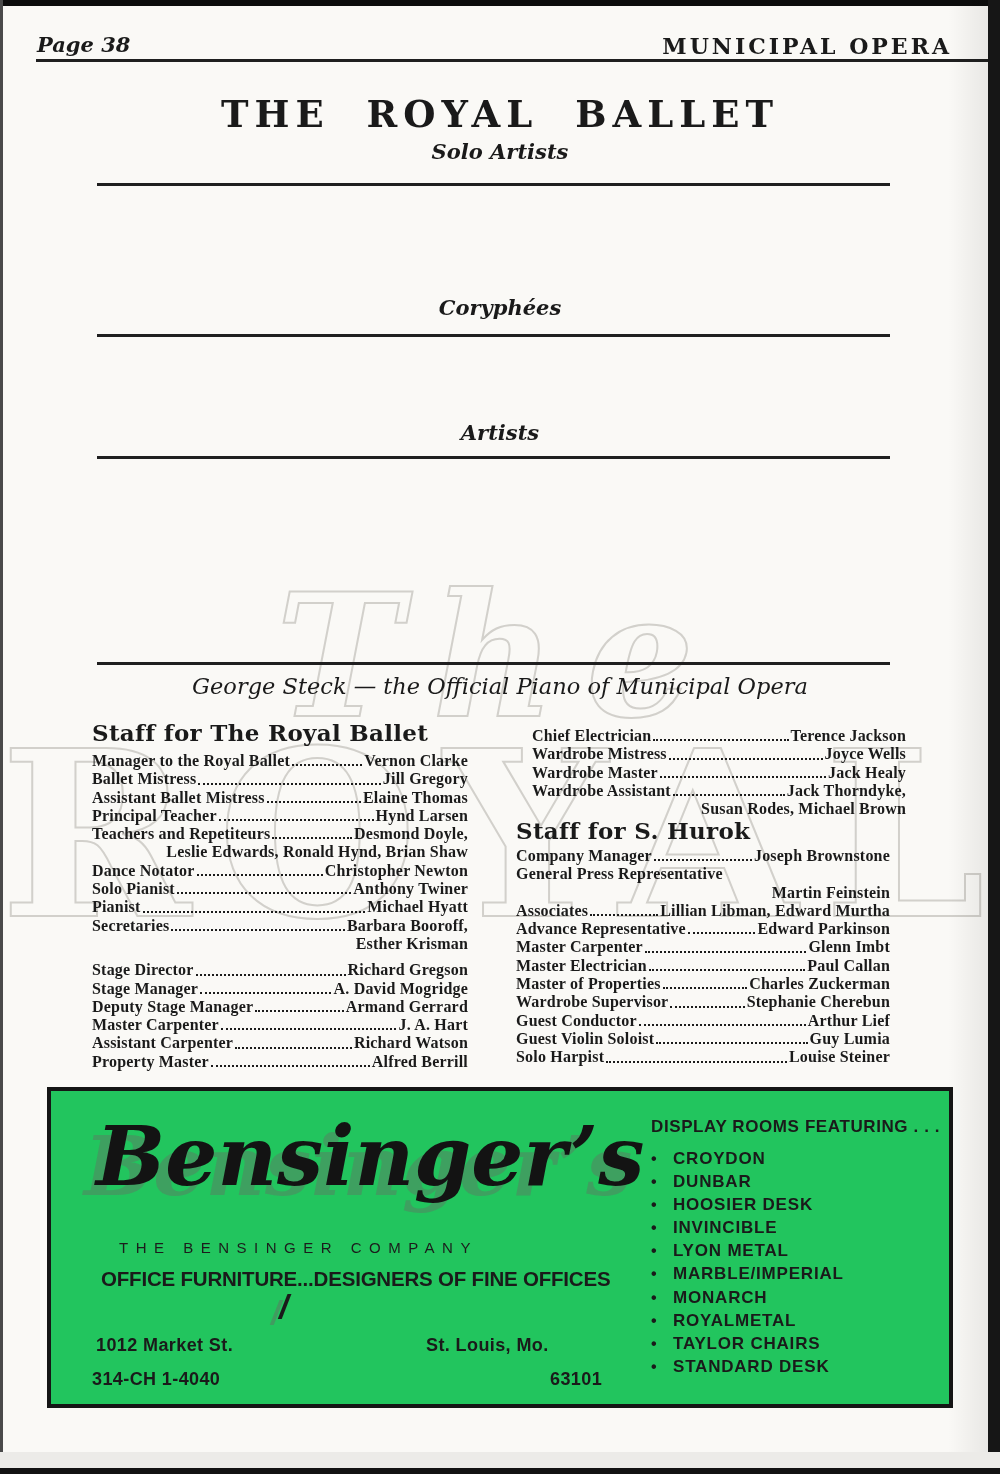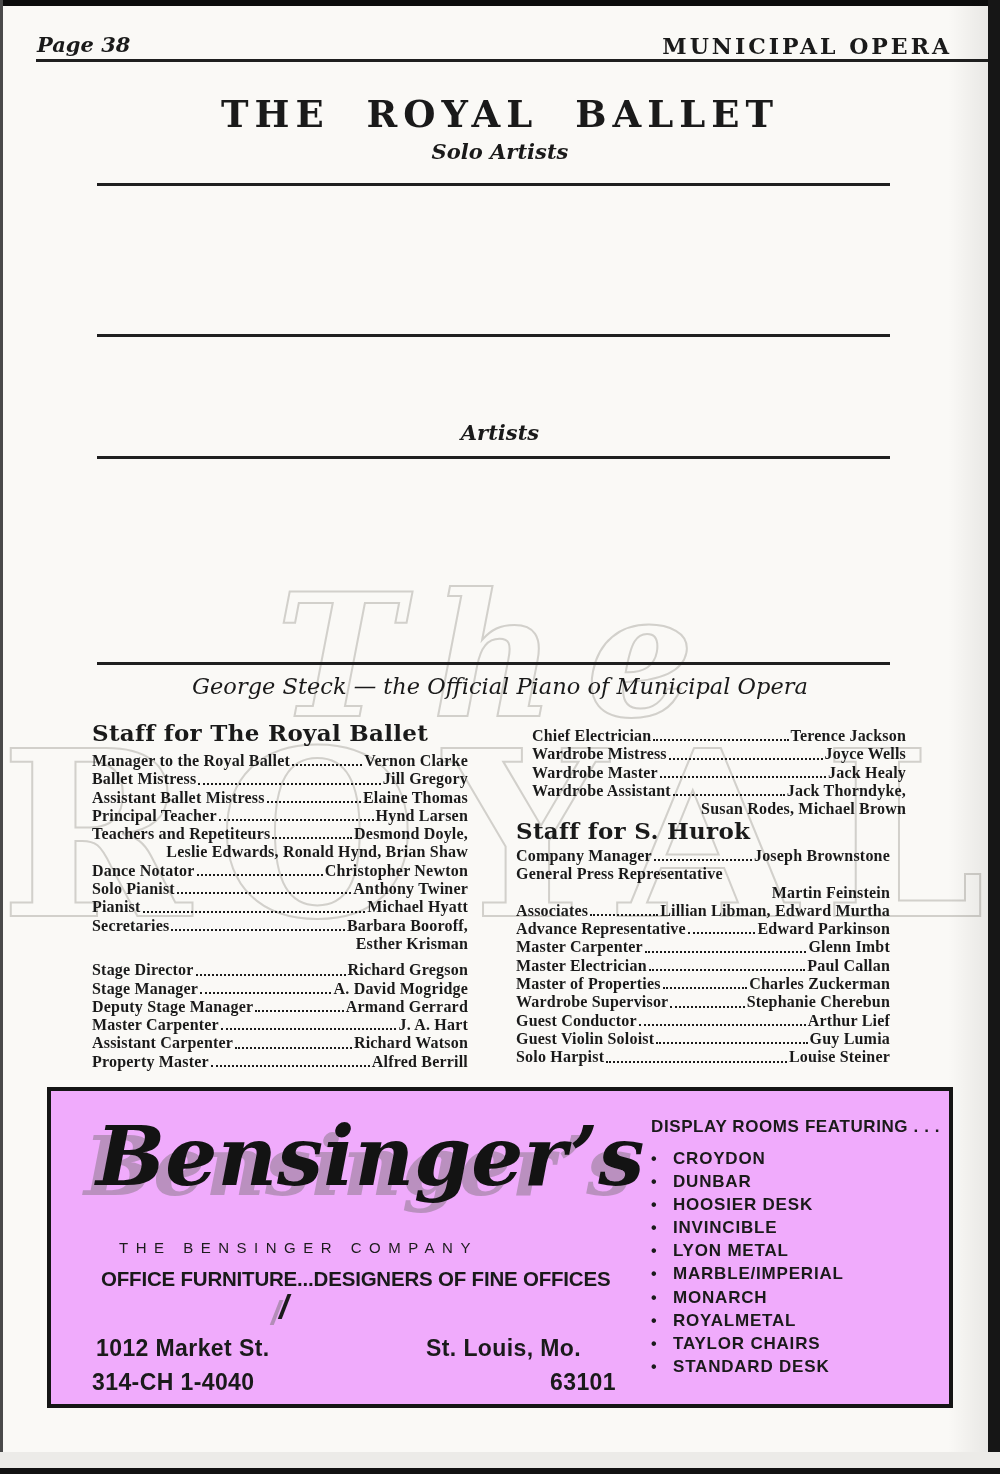--- a/index.html
+++ b/index.html
@@ -60,32 +60,32 @@
   #staff-right-top{left:532px;top:727px;width:374px;}
   #staff-hurok{left:516px;top:847px;width:374px;}
   .staff-line{display:flex;align-items:baseline;height:18.3px;white-space:nowrap;
               font-size:16px;font-weight:bold;letter-spacing:0.2px;}
   .staff-line.gap{margin-top:8px;}
   .leader{flex:1;align-self:flex-end;min-width:10px;margin:0 2px 4px;
           border-bottom:2.4px dotted #1b1b1b;}
   .cont{width:100%;text-align:right;}
   
   .ad-box{position:absolute;left:47px;top:1087px;width:906px;height:321px;
-          border:4px solid #151515;background:#f0abfc;box-sizing:border-box;}
+          border:4px solid #151515;background:#22c55e;box-sizing:border-box;}
   .ad-box > *{position:absolute;}
   .ad-logo{left:45px;top:14px;font-family:"DejaVu Serif",serif;font-style:italic;font-weight:bold;
            font-size:82px;line-height:1.25;color:#131313;
            text-shadow:-12px 10px 0 rgba(105,105,100,0.40);}
   .ad-company{left:68px;top:148px;font-family:Liberation Sans, sans-serif;
               font-size:15px;letter-spacing:7.5px;color:#1c1c1c;}
   .ad-tagline{left:50px;top:176px;font-family:"Liberation Sans",sans-serif;
               font-weight:bold;font-size:20.5px;letter-spacing:-0.2px;}
   .ad-flourish{left:228px;top:196px;font-family:"Liberation Sans",sans-serif;font-weight:bold;
                font-style:italic;font-size:34px;text-shadow:-8px 6px 0 rgba(105,105,100,0.45);}
-  .ad-sans{font-family:"Liberation Sans",sans-serif;font-weight:bold;font-size:23px;letter-spacing:0.4px;text-align:center;}
+  .ad-sans{font-family:"Liberation Sans",sans-serif;font-weight:bold;font-size:18px;letter-spacing:0.4px;text-align:center;}
   .ad-addr{left:45px;top:244px;}
   .ad-phone{left:41px;top:278px;}
   .ad-city{left:375px;top:244px;}
   .ad-zip{left:455px;top:278px;margin-left:44px;}
   .ad-panel{left:600px;top:24px;width:292px;height:290px;}
   .panel-h{font-family:"Liberation Sans",sans-serif;font-weight:bold;font-size:17px;
            letter-spacing:0.6px;line-height:23.5px;}
   .brand-list{margin-top:10px;}
   .brand-item{display:flex;align-items:baseline;height:23.2px;
               font-family:"Liberation Sans",sans-serif;font-weight:bold;font-size:17px;letter-spacing:0.8px;}
@@ -132,20 +132,21 @@
         </div>
       <div class="ncol c4">
           <span class="person"></span>
           <span class="person"></span>
           <span class="person"></span>
           <span class="person"></span>
           <span class="person"></span>
         </div>
     </div>
 
+    <div class="section-heading" id="h-cory">Coryphées</div>
     <div class="rule rule-2"></div>
     <div class="names" id="cory-names">
       <div class="ncol c1">
           <span class="person"></span>
           <span class="person"></span>
           <span class="person"></span>
         </div>
       <div class="ncol c2">
           <span class="person"></span>
           <span class="person"></span>

